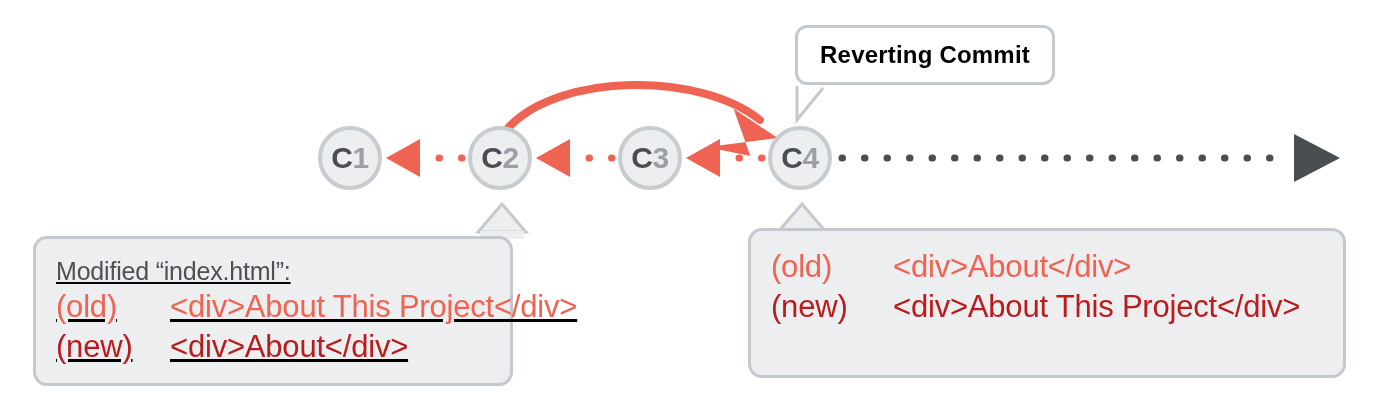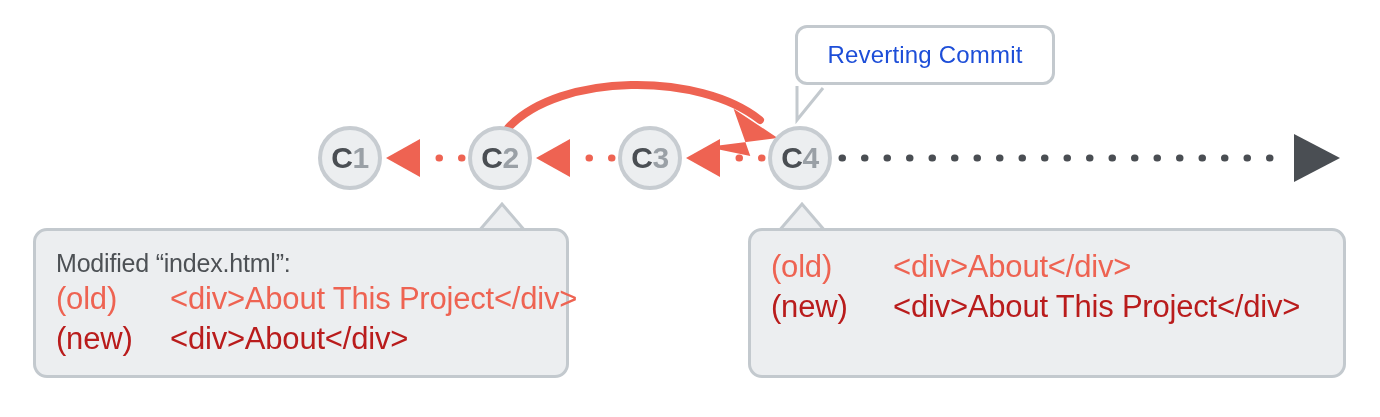--- a/index.html
+++ b/index.html
@@ -91,22 +91,22 @@
     border: 3px solid #C3C9CE;
     border-radius: 12px;
     box-sizing: border-box;
     display: flex;
     align-items: center;
     justify-content: center;
     z-index: 3;
   }
   .callout-text {
     font-size: 24px;
-    font-weight: normal;
-    color: #1d4ed8;
+    font-weight: bold;
+    color: #000000;
     white-space: nowrap;
     letter-spacing: 0.2px;
   }
 </style>
 </head>
 <body>
 
 <div id="canvas">
 
   <svg class="layer" viewBox="0 0 1380 417">
@@ -168,21 +168,21 @@
 
   <div class="commit-node" style="left:768px; top:126px;">
     <span class="ch-a">C</span>
       <span class="ch-b">4</span>
   </div>
 
   <div class="callout-box" style="left:795px; top:25px; width:260px; height:60px;">
     <span class="callout-text">Reverting Commit</span>
   </div>
 
-  <div class="info-box" style="left:33px; top:228px; width:536px; height:150px;">
+  <div class="info-box" style="left:33px; top:236px; width:480px; height:150px;text-decoration:underline;">
     <div class="info-title">Modified “index.html”:</div>
 
     <div class="diff-row">
       <span class="diff-tag diff-old" style="width:114px;">(old)</span>
       <span class="diff-code diff-old">&lt;div&gt;About This Project&lt;/div&gt;</span>
     </div>
 
     <div class="diff-row">
       <span class="diff-tag diff-new" style="width:114px;">(new)</span>
       <span class="diff-code diff-new">&lt;div&gt;About&lt;/div&gt;</span>

